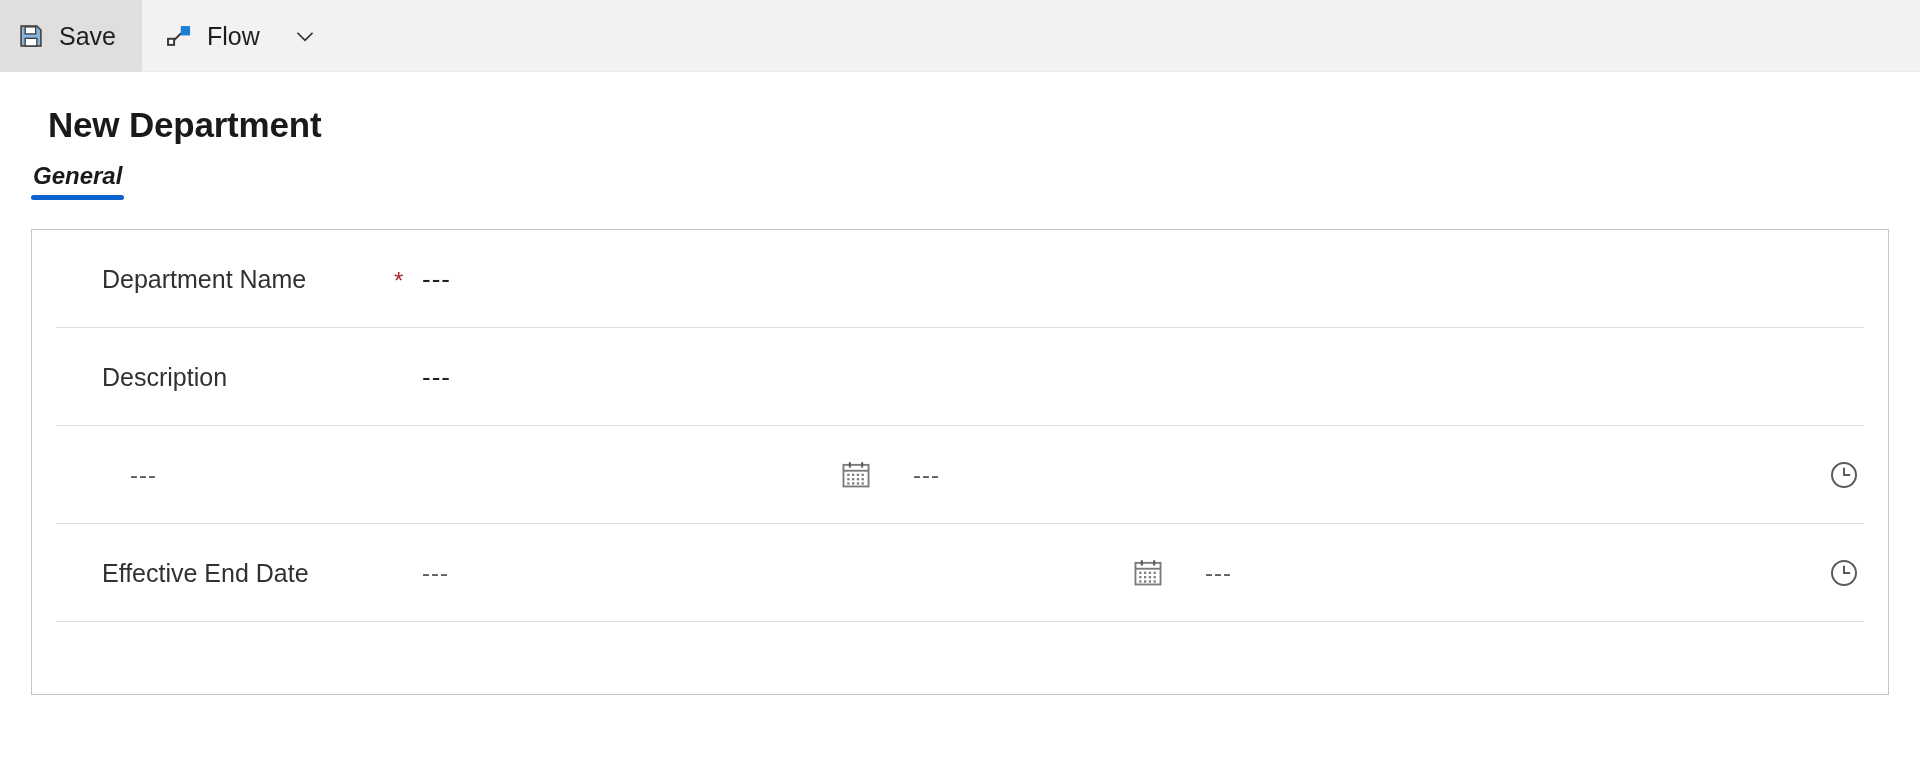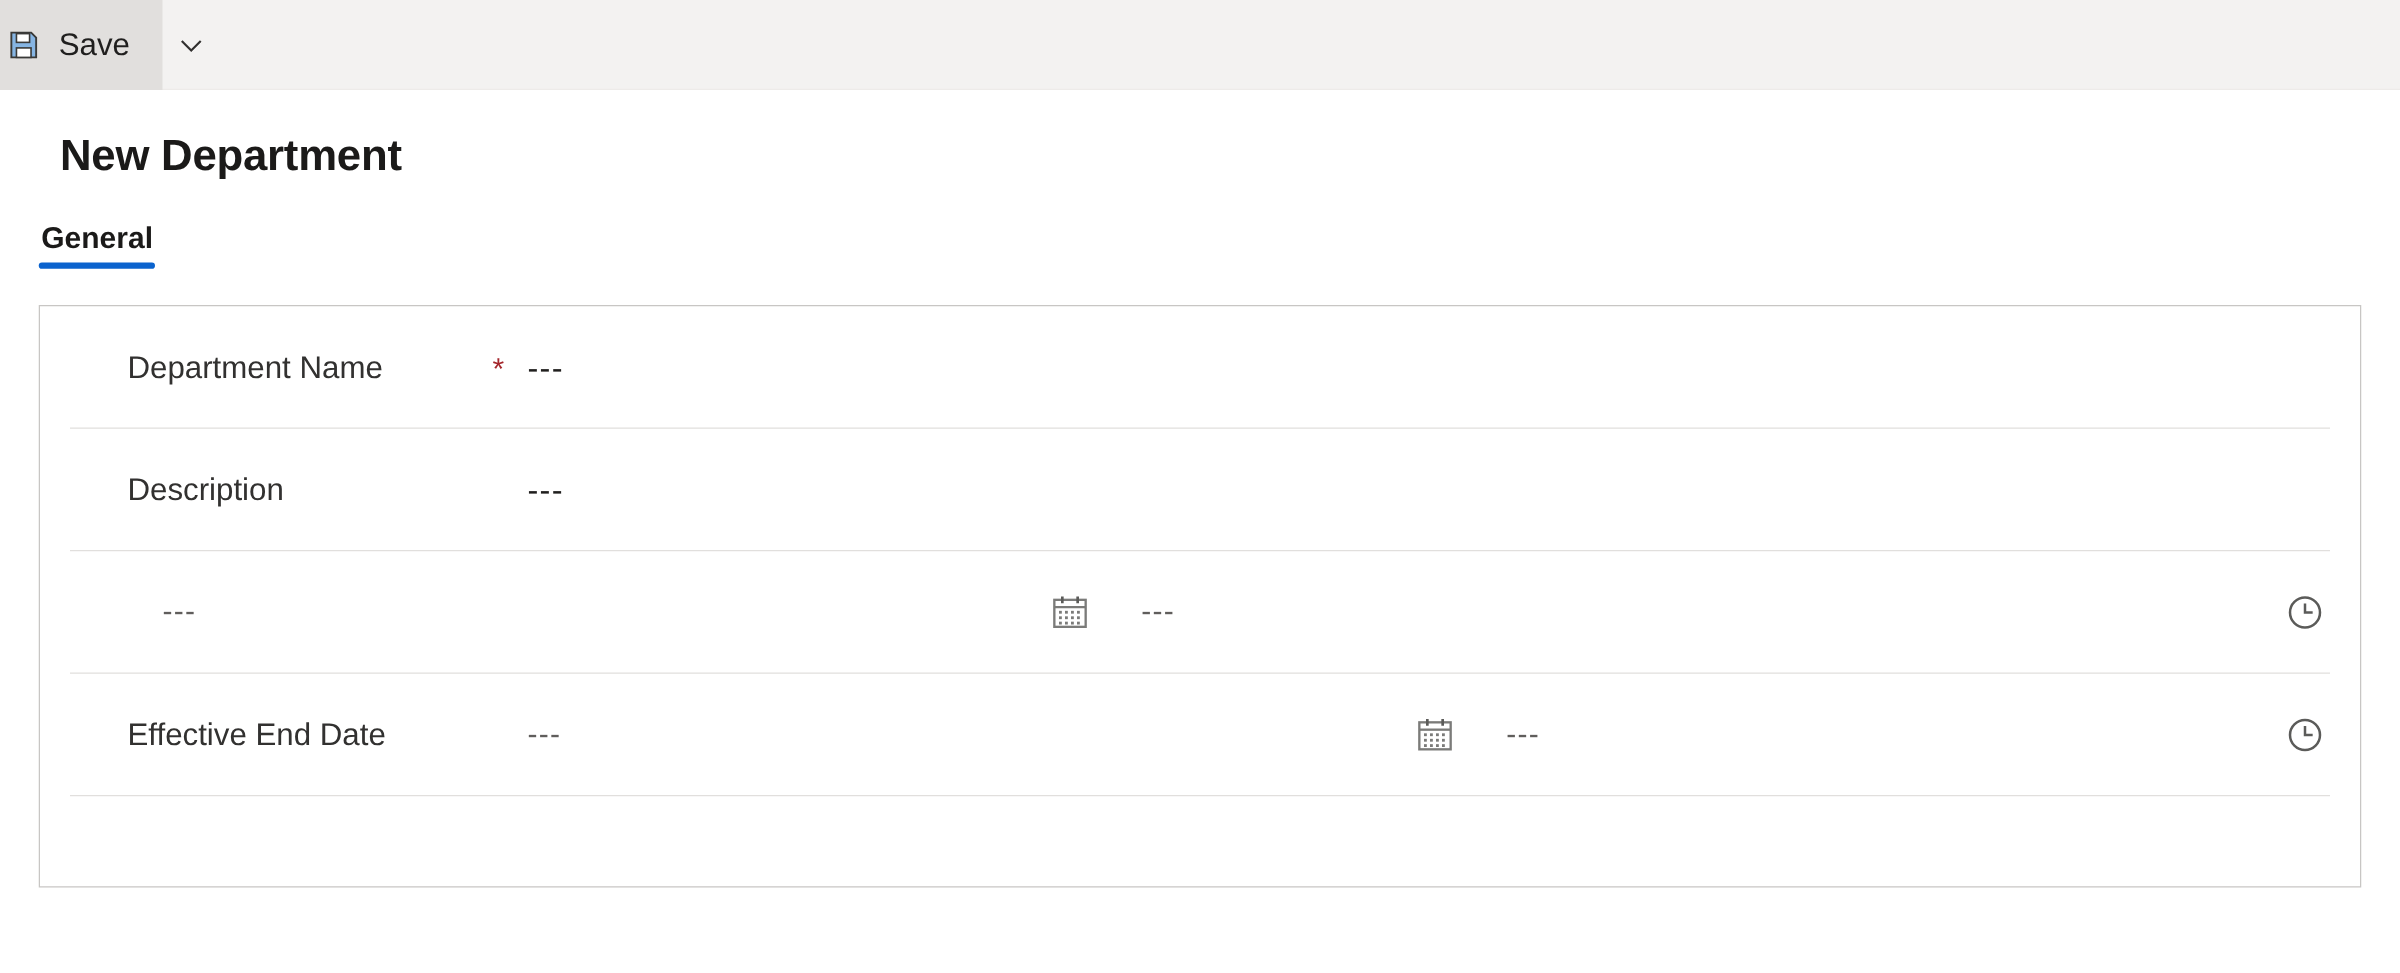--- a/index.html
+++ b/index.html
@@ -27,21 +27,21 @@
     height: 72px;
     cursor: pointer;
     color: #201f1e;
     font-size: 25px;
     white-space: nowrap;
     background: transparent;
     border: none;
     font-family: "Liberation Sans", sans-serif;
   }
   .cmd-btn.active { background: #e1dfdd; }
-  .cmd-btn:first-child { padding-left: 4px; padding-right: 26px; }
+  .cmd-btn:first-child { padding-left: 16px; padding-right: 26px; }
   .cmd-icon {
     display: inline-flex;
     align-items: center;
     justify-content: center;
     width: 30px;
     height: 30px;
     flex: 0 0 30px;
   }
   .cmd-chevron {
     display: flex;
@@ -59,22 +59,23 @@
   .page-title {
     font-size: 35px;
     font-weight: bold;
     color: #1b1a19;
     letter-spacing: -0.2px;
     margin-top: 33px;
     margin-left: 17px;
   }
 
   .tabstrip {
-    margin-top: 32px;
-    display: flex;
+    margin-top: 17px;
+    display: flex;
+    font-style: italic;
   }
   .tab {
     font-size: 24px;
     font-weight: bold;
     color: #1b1a19;
     padding: 0 2px 10px 2px;
     cursor: pointer;
     position: relative;
   }
   .tab.selected::after {
@@ -169,20 +170,30 @@
         <path d="M3.5 3.5h13.6L20.5 6.9V20.5H3.5V3.5z" fill="#86b5e3" stroke="#3a3a38" stroke-width="1.3"></path>
         <rect x="7" y="4.2" width="9" height="6" fill="#ffffff" stroke="#3a3a38" stroke-width="1.1"></rect>
         <rect x="7" y="14" width="10" height="6.5" fill="#ffffff" stroke="#3a3a38" stroke-width="1.1"></rect>
       </svg>
     </span>
     <span>Save</span>
   </button>
 
 
 
+  <button class="cmd-btn">
+    <span class="cmd-icon">
+      <svg width="28" height="28" viewBox="0 0 24 24">
+        <path d="M7 16.4l4.2-4.2 2.6-2.6" fill="none" stroke="#3a3a38" stroke-width="1.7"></path>
+        <rect x="2.6" y="14.4" width="5.2" height="5.2" fill="#ffffff" stroke="#3a3a38" stroke-width="1.7"></rect>
+        <rect x="14.2" y="4.2" width="6.6" height="6.6" fill="#1a7fd4" stroke="#1a7fd4" stroke-width="1.4"></rect>
+      </svg>
+    </span>
+    <span>Flow</span>
+  </button>
 
   <div class="cmd-chevron">
     <svg width="26" height="26" viewBox="0 0 24 24">
       <path d="M5 9l7 7 7-7" fill="none" stroke="#323130" stroke-width="1.6"></path>
     </svg>
   </div>
 </div>
 
 <div class="page">
 

